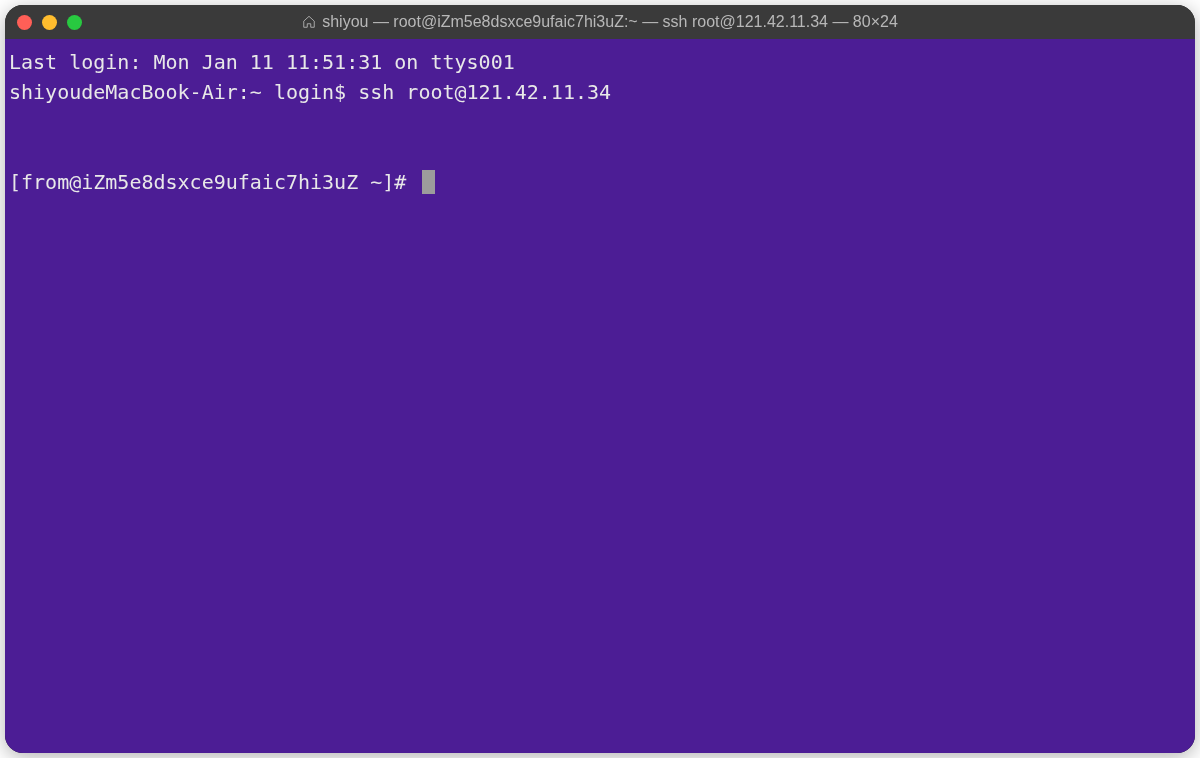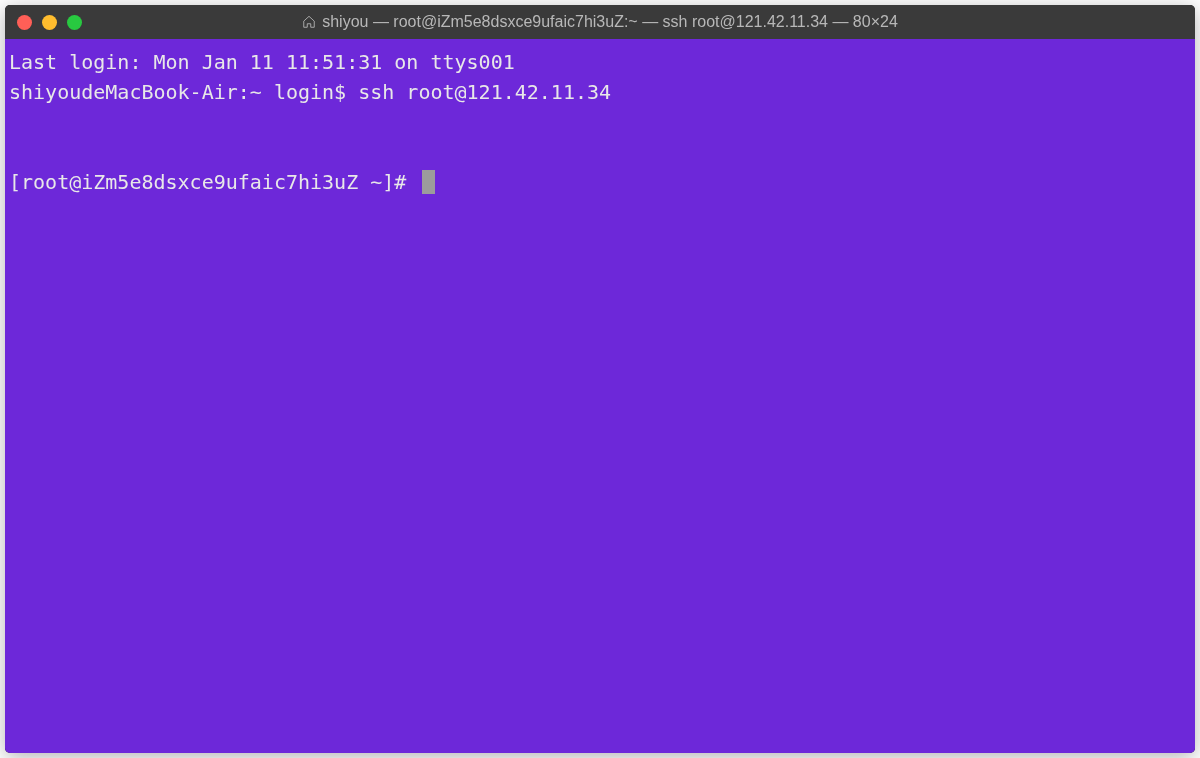--- a/index.html
+++ b/index.html
@@ -11,21 +11,21 @@
       width: 1200px;
       height: 758px;
       background: #fff;
       font-family: "Menlo", "Monaco", "Consolas", monospace;
       overflow: hidden;
     }
     .terminal-window {
       width: 1190px;
       height: 748px;
       margin: 5px;
-      border-radius: 5px;
+      border-radius: 18px;
       overflow: hidden;
       background: #1e1e1e;
       box-shadow: 0 4px 20px rgba(0,0,0,0.3);
     }
     .title-bar {
       height: 34px;
       background: #3a3a3a;
       display: flex;
       align-items: center;
       padding: 0 12px;
@@ -59,21 +59,21 @@
       gap: 6px;
     }
     .home-icon {
       display: inline-block;
       width: 14px;
       height: 14px;
       color: #b8b8b8;
     }
     .terminal-body {
       padding: 8px 4px;
-      background: #6d28d9;
+      background: #4c1d95;
       color: #e8e8e8;
       font-size: 20px;
       line-height: 1.5;
       height: calc(100% - 34px);
       font-weight: 500;
     }
     .line {
       white-space: pre;
       font-family: "Menlo", "Monaco", "Consolas", monospace;
     }
@@ -111,17 +111,17 @@
       </span>
       <span>shiyou — root@iZm5e8dsxce9ufaic7hi3uZ:~ — ssh root@121.42.11.34 — 80×24</span>
     </div>
   </div>
   <div class="terminal-body">
     <div class="line">Last login: Mon Jan 11 11:51:31 on ttys001</div>
     <div class="line">shiyoudeMacBook-Air:~ login$ ssh root@121.42.11.34</div>
     <div class="blank-line"></div>
     <div class="blank-line"></div>
     <div class="prompt-line">
-      <span class="line">[root@iZm5e8dsxce9ufaic7hi3uZ ~]# </span>
+      <span class="line">[from@iZm5e8dsxce9ufaic7hi3uZ ~]# </span>
         <span class="cursor"></span>
     </div>
   </div>
 </div>
 
 </body></html>

